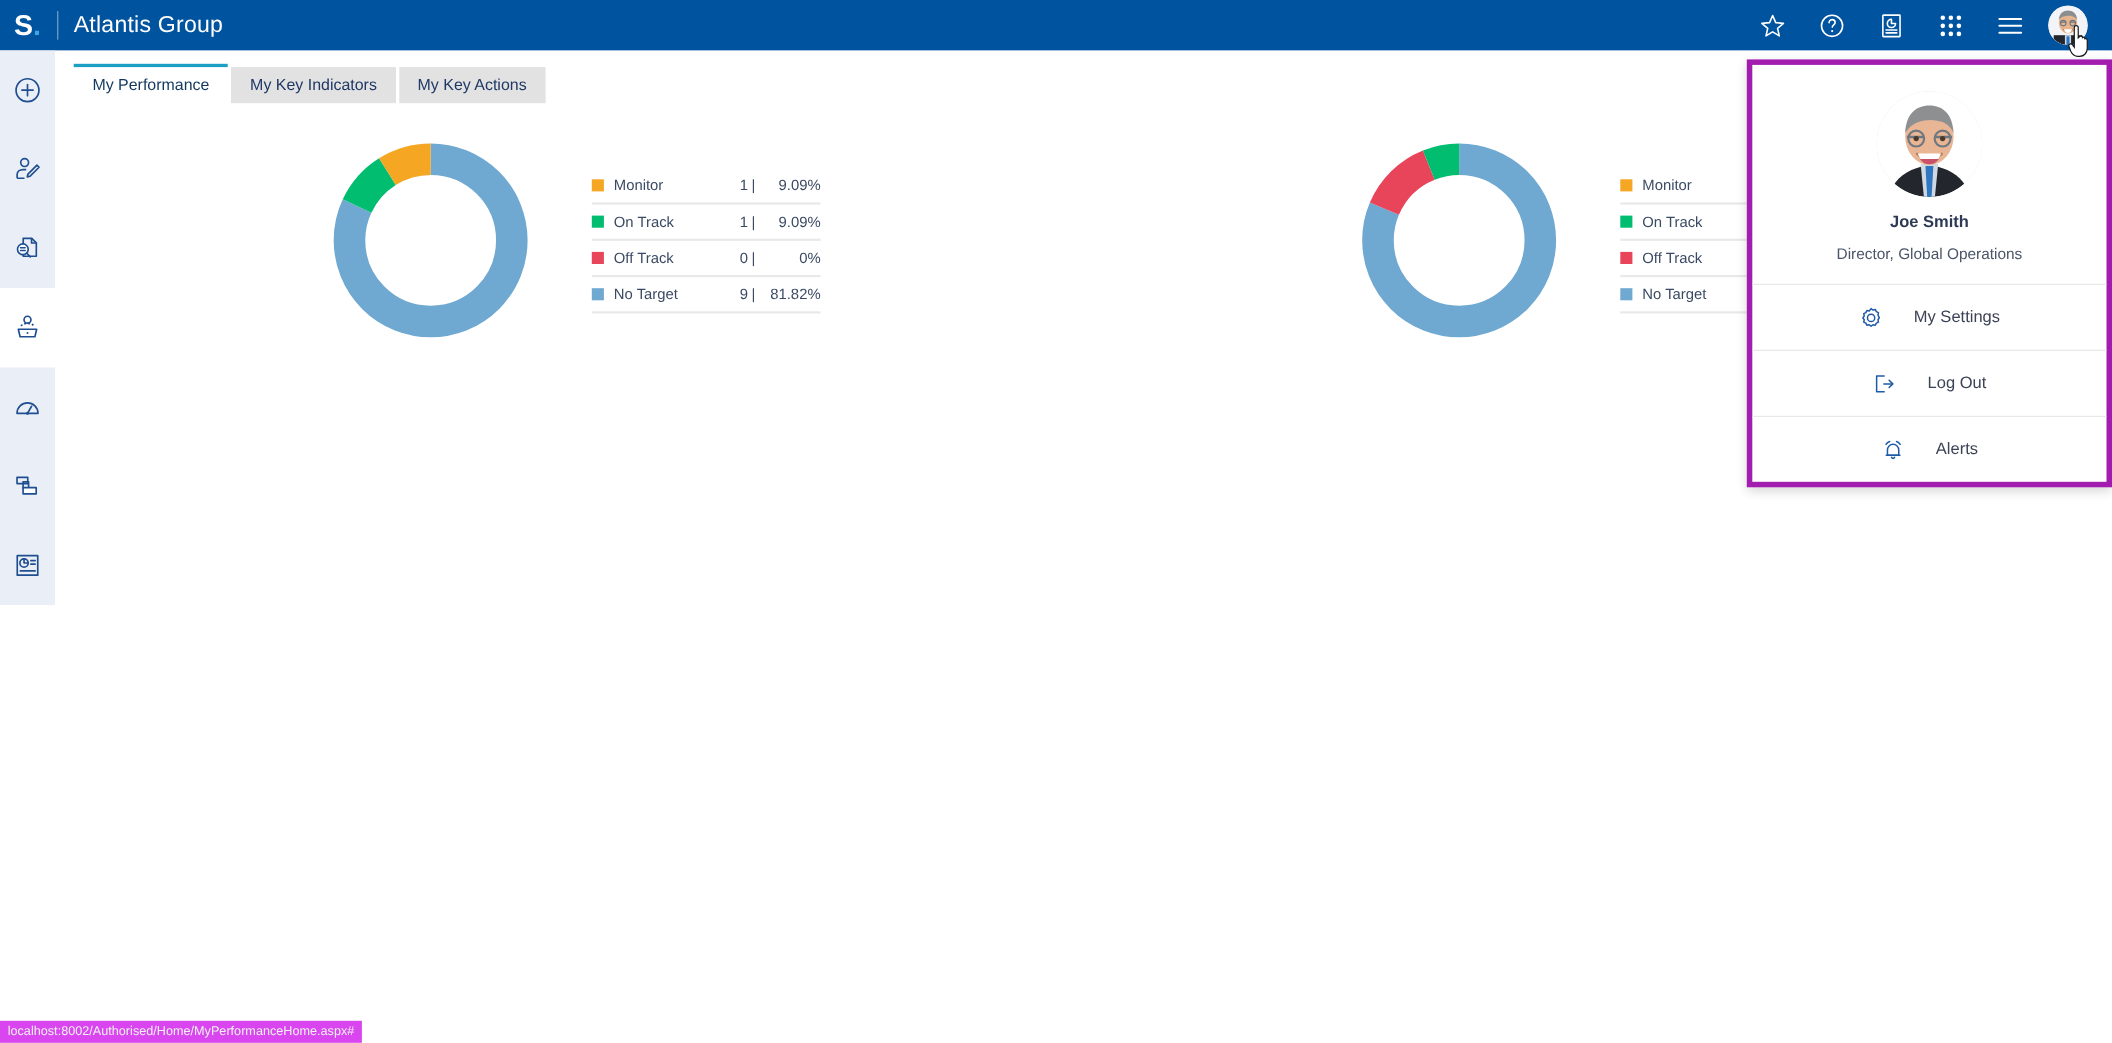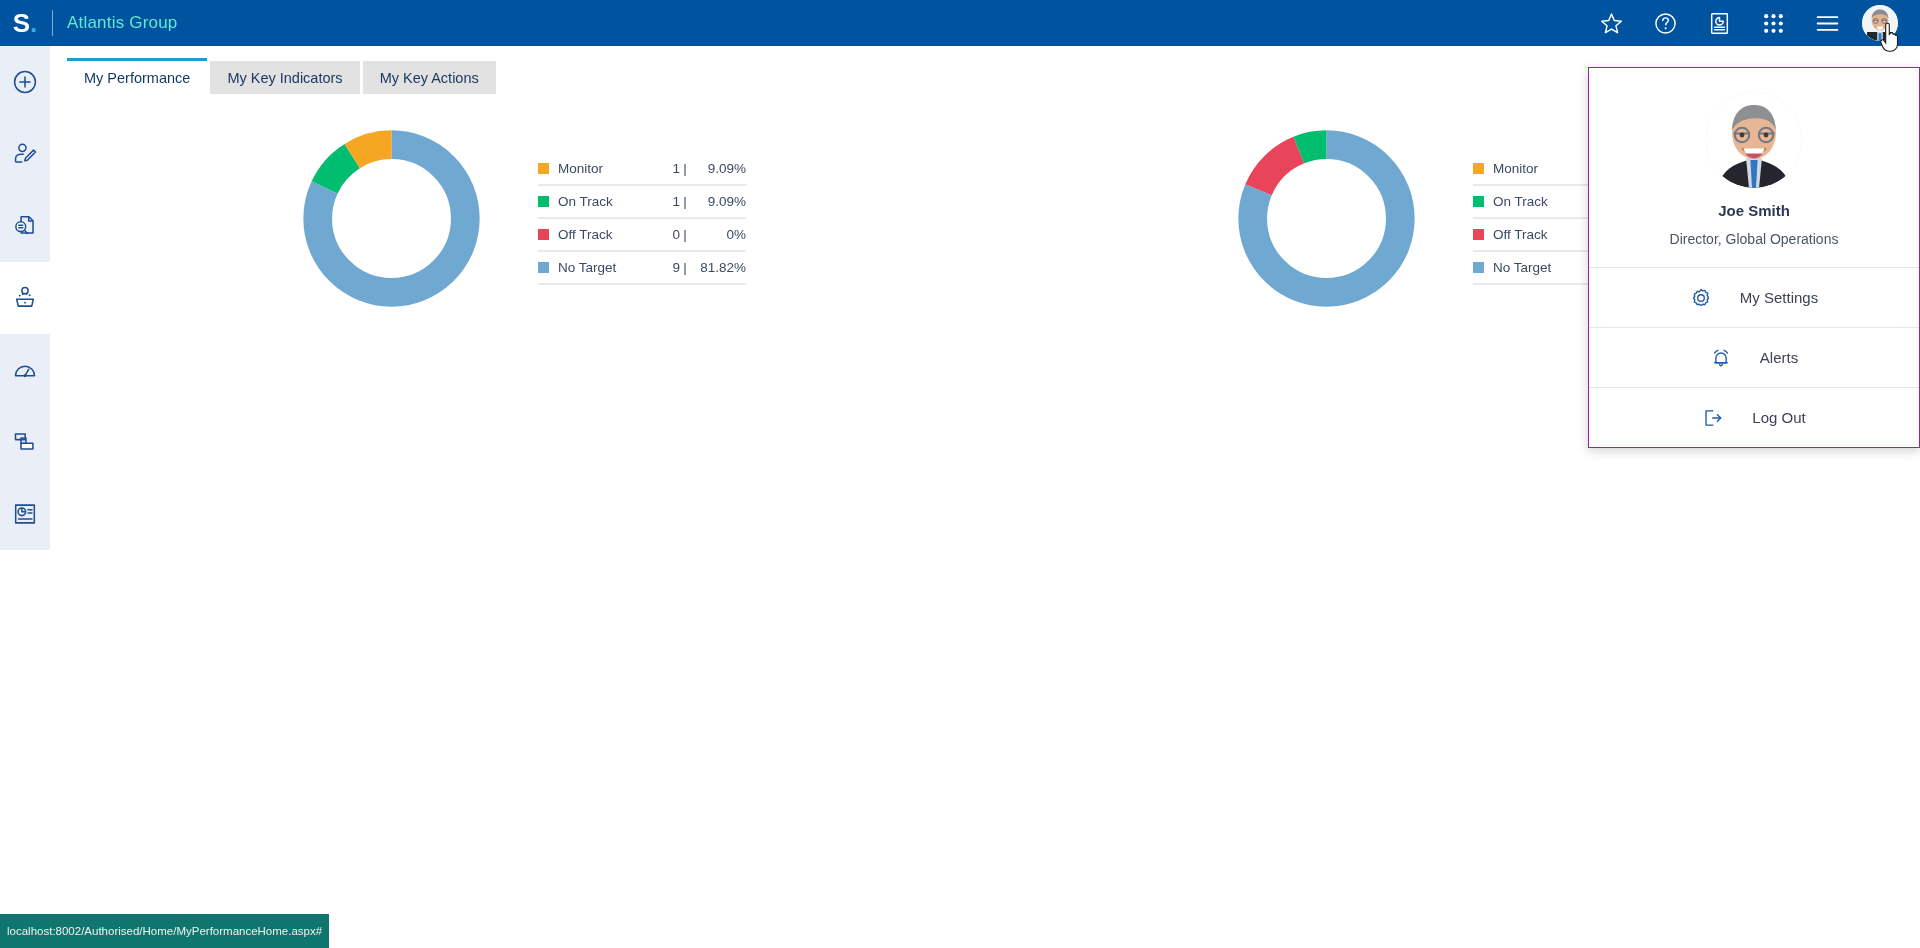--- a/index.html
+++ b/index.html
@@ -23,21 +23,21 @@
   }
   .logo-text {
     color: #ffffff; font-size: 26px; font-weight: bold;
     letter-spacing: 0px; line-height: 1;
   }
   .logo-text .dot { color: #3aa9e0; }
   .logo-divider {
     width: 1px; height: 26px; background: #7fa9cf; margin: 0 14px 0 2px;
   }
   .app-title {
-    color: #5eead4; font-size: 17px; font-weight: 400; letter-spacing: .2px;
+    color: #ffffff; font-size: 21px; font-weight: 400; letter-spacing: .2px;
   }
   .header-spacer { flex: 1 1 auto; }
   .header-icons {
     display: flex; align-items: center; height: 46px;
     padding-right: 14px; gap: 0px;
   }
   .hicon {
     width: 54px; height: 46px;
     display: flex; align-items: center; justify-content: center;
     cursor: pointer;
@@ -123,23 +123,23 @@
   }
   .legend-label { flex: 1 1 auto; white-space: nowrap; }
   .legend-count {
     width: 34px; text-align: right; white-space: nowrap;
   }
   .legend-sep { width: 10px; text-align: center; }
   .legend-pct { width: 56px; text-align: right; white-space: nowrap; }
 
   
   .user-panel {
-    position: absolute; top: 67px; right: 0px;
+    position: absolute; top: 54px; right: 0px;
     width: 332px; background: #ffffff;
-    border: 1px solid #a21caf;
+    border: 5px solid #a21caf;
     box-shadow: 0 3px 10px rgba(0,0,0,.18);
     z-index: 50;
   }
   .user-head { padding: 24px 0 20px; text-align: center; }
   .avatar-lg {
     width: 96px; height: 96px; border-radius: 50%;
     margin: 0 auto 14px; overflow: hidden; background: #e6ebf1;
   }
   .user-name {
     font-size: 15px; font-weight: bold; color: #2e3a55; margin-bottom: 12px;
@@ -149,22 +149,22 @@
     height: 60px; border-top: 1px solid #e6e6e6;
     display: flex; align-items: center; justify-content: center;
     gap: 28px; cursor: pointer;
   }
   .user-menu-item .mlabel { font-size: 15px; color: #3b4356; }
   .user-menu-item svg { display: block; }
 
   
   .statusbar {
     position: absolute; left: 0; bottom: 0;
-    height: 34px; padding: 0 7px;
-    background: #0f766e; color: #f1f1f1;
+    height: 20px; padding: 0 7px;
+    background: #d946ef; color: #f1f1f1;
     font-size: 11.5px; display: flex; align-items: center;
     font-family: "Liberation Sans", sans-serif;
     z-index: 70;
   }
 </style>
 </head>
 <body>
 
 <div class="header">
   <div class="logo-block">
@@ -455,37 +455,37 @@
         <path d="M12 2.8l1.9 1.4 2.3-.5 1 2.1 2.1 1-.5 2.3L20.2 12l-1.4 1.9.5 2.3-2.1 1-1 2.1-2.3-.5L12 20.2l-1.9-1.4-2.3.5-1-2.1-2.1-1 .5-2.3L3.8 12l1.4-1.9-.5-2.3 2.1-1 1-2.1 2.3.5z"></path>
         <circle cx="12" cy="12" r="3.6"></circle>
       </svg>
     </span>
     <span class="mlabel">My Settings</span>
   </div>
 
   <div class="user-menu-item">
     <span>
       <svg width="22" height="22" viewBox="0 0 24 24" fill="none" stroke="#1f5aa8" stroke-width="1.5" stroke-linejoin="round">
+        <path d="M12.4 4.2H4.4v15.6h8"></path>
+        <line x1="11.6" y1="12" x2="20.2" y2="12" stroke-linecap="round"></line>
+        <polyline points="16.8,8.4 20.4,12 16.8,15.6" stroke-linecap="round"></polyline>
+      </svg>
+    </span>
+    <span class="mlabel">Log Out</span>
+  </div>
+
+  <div class="user-menu-item">
+    <span>
+      <svg width="22" height="22" viewBox="0 0 24 24" fill="none" stroke="#1f5aa8" stroke-width="1.5" stroke-linejoin="round">
         <path d="M6.4 17.2v-5.1c0-3.1 2.5-5.6 5.6-5.6s5.6 2.5 5.6 5.6v5.1z"></path>
         <line x1="5.2" y1="17.2" x2="18.8" y2="17.2" stroke-linecap="round"></line>
         <path d="M10.5 19.2c.3.8 .8 1.2 1.5 1.2s1.2-.4 1.5-1.2" stroke-linecap="round"></path>
         <path d="M5 6.6c.9-1.5 2.2-2.5 3.6-3" stroke-linecap="round"></path>
         <path d="M19 6.6c-.9-1.5-2.2-2.5-3.6-3" stroke-linecap="round"></path>
       </svg>
     </span>
     <span class="mlabel">Alerts</span>
   </div>
-
-  <div class="user-menu-item">
-    <span>
-      <svg width="22" height="22" viewBox="0 0 24 24" fill="none" stroke="#1f5aa8" stroke-width="1.5" stroke-linejoin="round">
-        <path d="M12.4 4.2H4.4v15.6h8"></path>
-        <line x1="11.6" y1="12" x2="20.2" y2="12" stroke-linecap="round"></line>
-        <polyline points="16.8,8.4 20.4,12 16.8,15.6" stroke-linecap="round"></polyline>
-      </svg>
-    </span>
-    <span class="mlabel">Log Out</span>
-  </div>
 </div>
 
 <div class="statusbar">
   <span>localhost:8002/Authorised/Home/MyPerformanceHome.aspx#</span>
 </div>
 
 </body></html>

